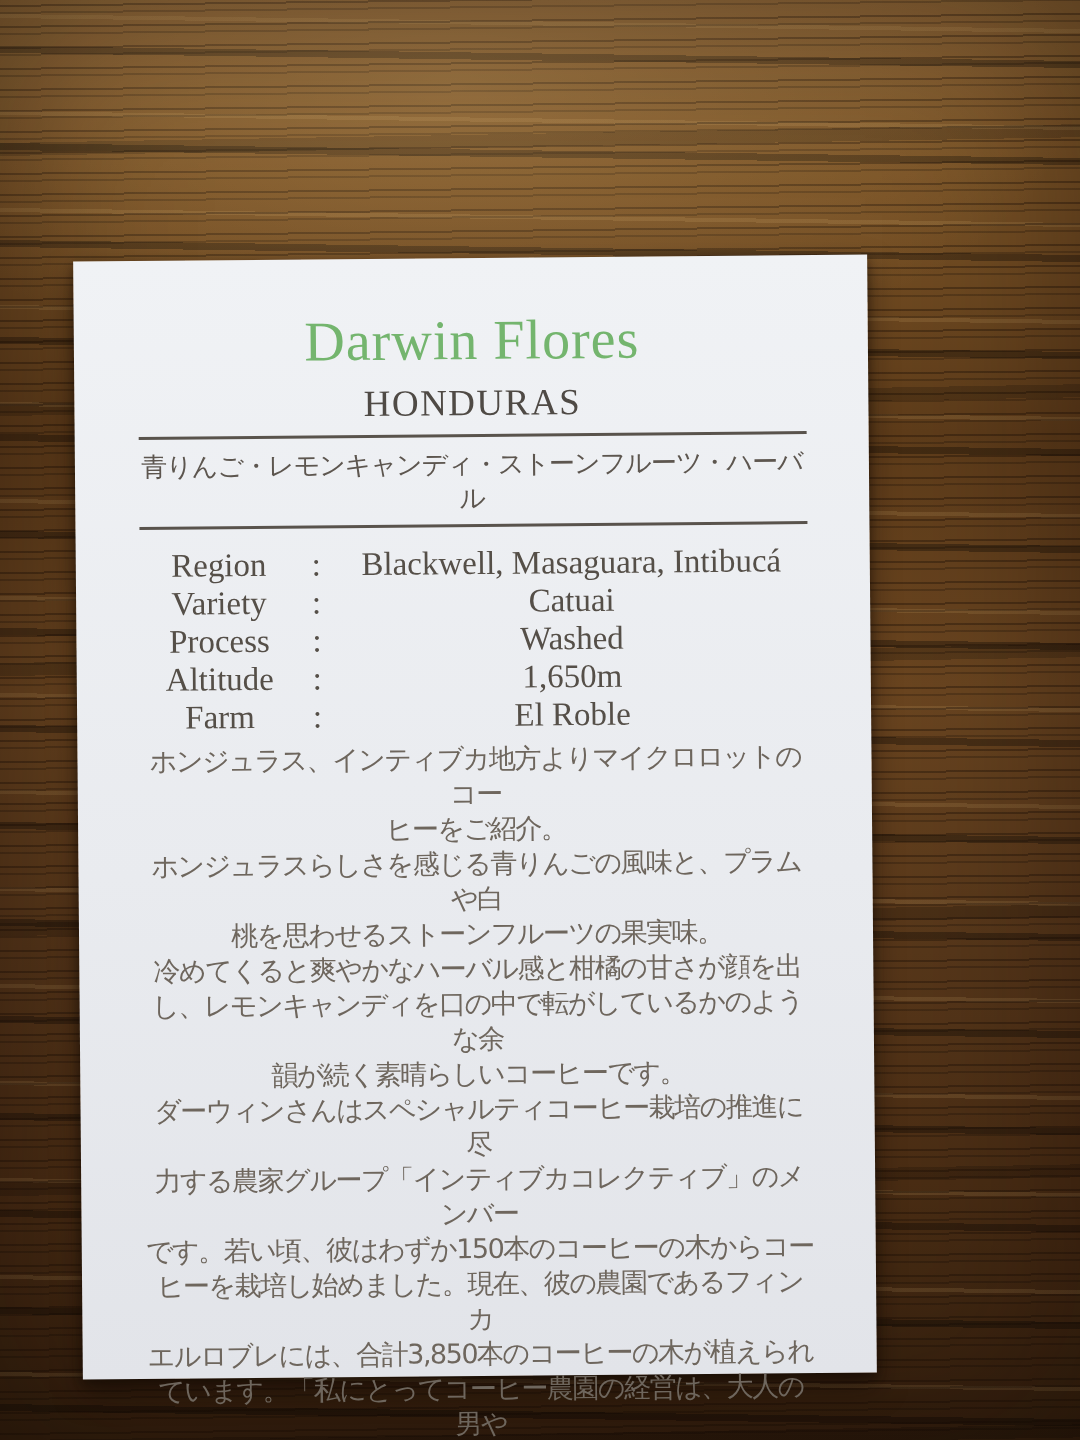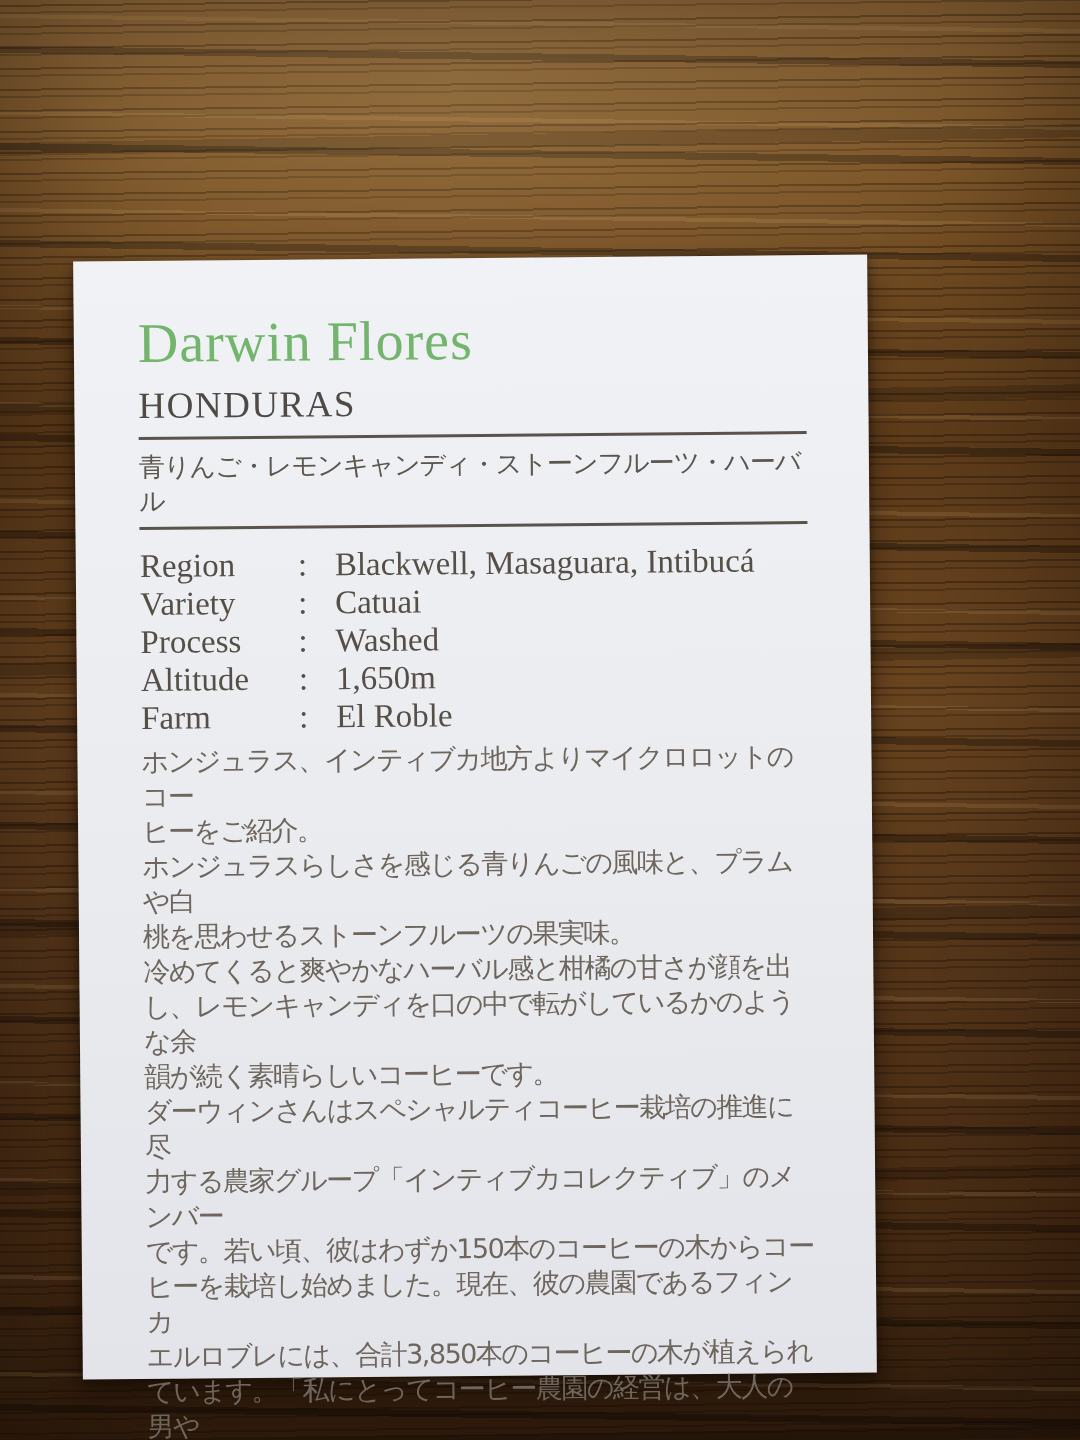--- a/index.html
+++ b/index.html
@@ -19,20 +19,21 @@
       repeating-linear-gradient(180.8deg,
         rgba(0,0,0,0) 0 29px, rgba(240,200,130,0.13) 29px 33px,
         rgba(0,0,0,0) 33px 61px, rgba(0,0,0,0.30) 61px 68px,
         rgba(0,0,0,0) 68px 97px),
       repeating-linear-gradient(179deg,
         rgba(0,0,0,0) 0 143px, rgba(0,0,0,0.18) 143px 156px,
         rgba(0,0,0,0) 156px 260px),
       linear-gradient(180deg,
         #8a6233 0%, #7a5326 12%, #5e3c1a 30%, #6a4520 48%,
         #57371a 66%, #4a2d14 82%, #35200e 100%);
+    text-align: center;
   }
   .wood::after {
     content:""; position:absolute; inset:0; pointer-events:none;
     box-shadow:inset 0 0 180px rgba(10,5,2,0.45);
   }
 
   
   .card {
     position:absolute; left:78px; top:258px; width:794px; height:1118px;
     padding:54px 62px 0 64px;

